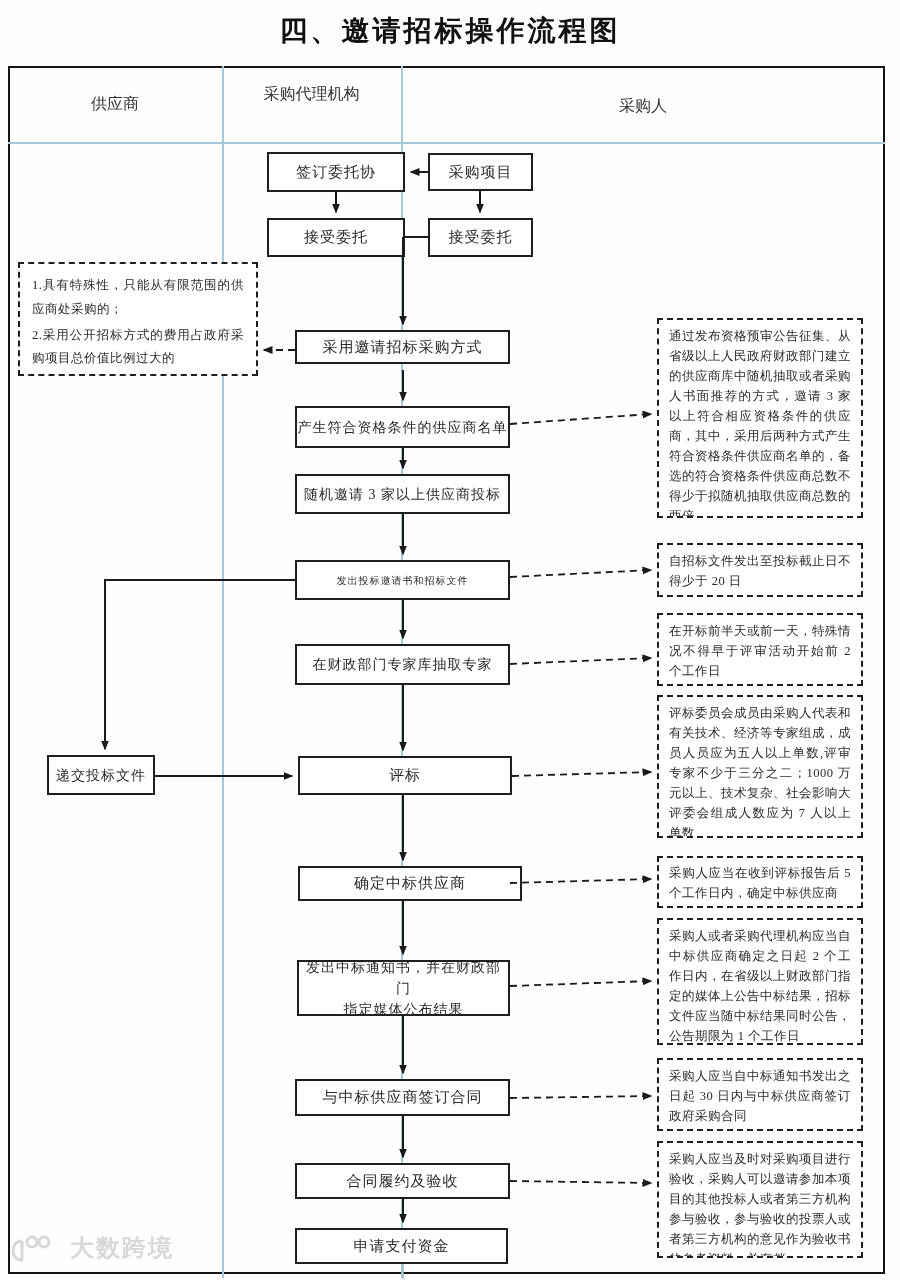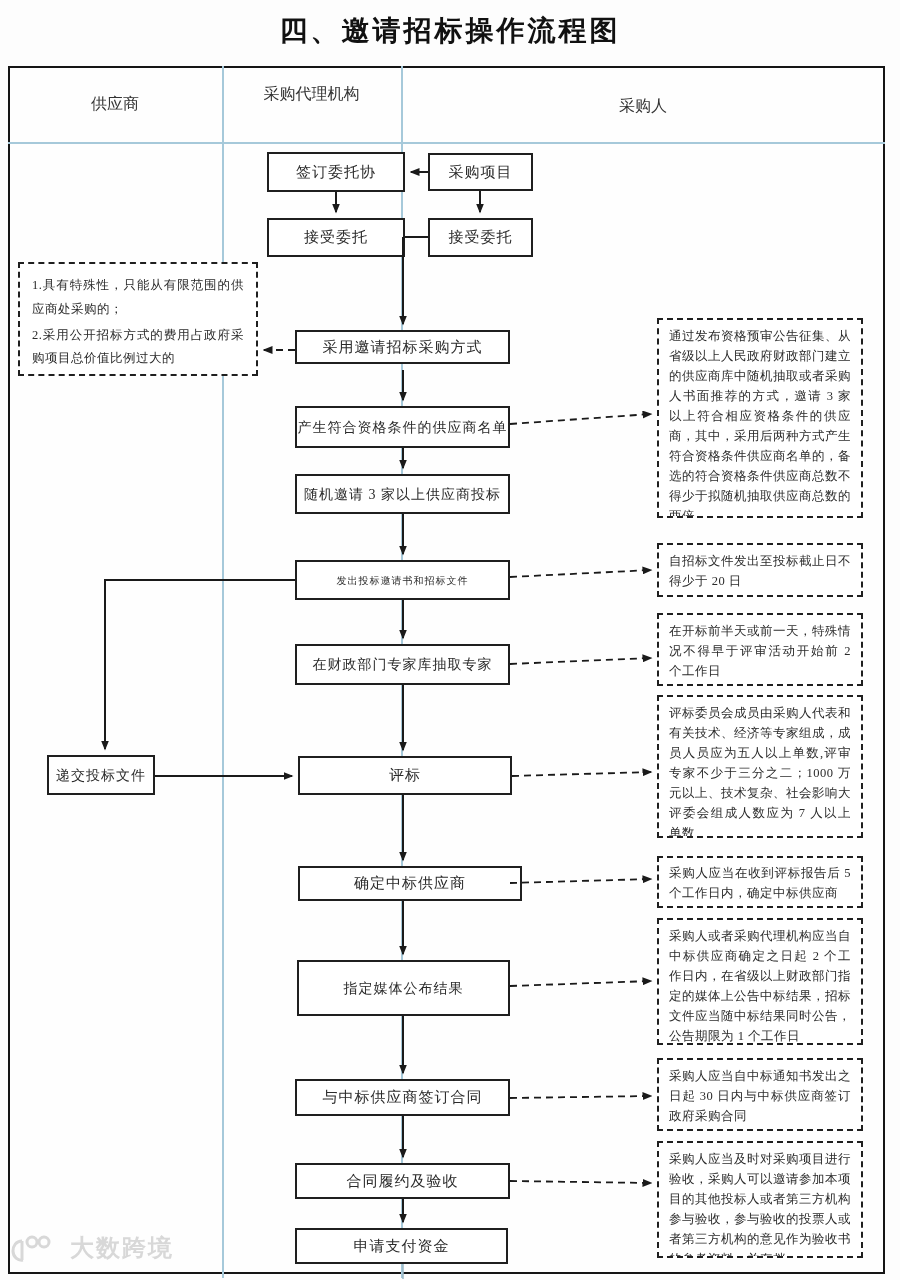--- a/index.html
+++ b/index.html
@@ -59,20 +59,21 @@
 <div class="fbox" style="left:267px;top:218px;width:138px;height:39px;">接受委托</div>
 <div class="fbox" style="left:428px;top:218px;width:105px;height:39px;">接受委托</div>
 <div class="fbox" style="left:295px;top:330px;width:215px;height:34px;">采用邀请招标采购方式</div>
 <div class="fbox" style="left:295px;top:406px;width:215px;height:42px;font-size:14px;">产生符合资格条件的供应商名单</div>
 <div class="fbox" style="left:295px;top:474px;width:215px;height:40px;font-size:14px;">随机邀请 3 家以上供应商投标</div>
 <div class="fbox" style="left:295px;top:560px;width:215px;height:40px;font-size:10px;">发出投标邀请书和招标文件</div>
 <div class="fbox" style="left:295px;top:644px;width:215px;height:41px;font-size:14px;">在财政部门专家库抽取专家</div>
 <div class="fbox" style="left:298px;top:756px;width:214px;height:39px;">评标</div>
 <div class="fbox" style="left:298px;top:866px;width:224px;height:35px;">确定中标供应商</div>
 <div class="fbox" style="left:297px;top:960px;width:213px;height:56px;font-size:14px;">
+  <div>发出中标通知书，并在财政部门</div>
   <div>指定媒体公布结果</div>
 </div>
 <div class="fbox" style="left:295px;top:1079px;width:215px;height:37px;">与中标供应商签订合同</div>
 <div class="fbox" style="left:295px;top:1163px;width:215px;height:36px;">合同履约及验收</div>
 <div class="fbox" style="left:295px;top:1228px;width:213px;height:36px;">申请支付资金</div>
 
 <div class="fbox" style="left:47px;top:755px;width:108px;height:40px;font-size:14px;">递交投标文件</div>
 
 <div class="note left-note" style="left:18px;top:262px;width:240px;height:114px;">
   <p>1.具有特殊性，只能从有限范围的供应商处采购的；</p>

